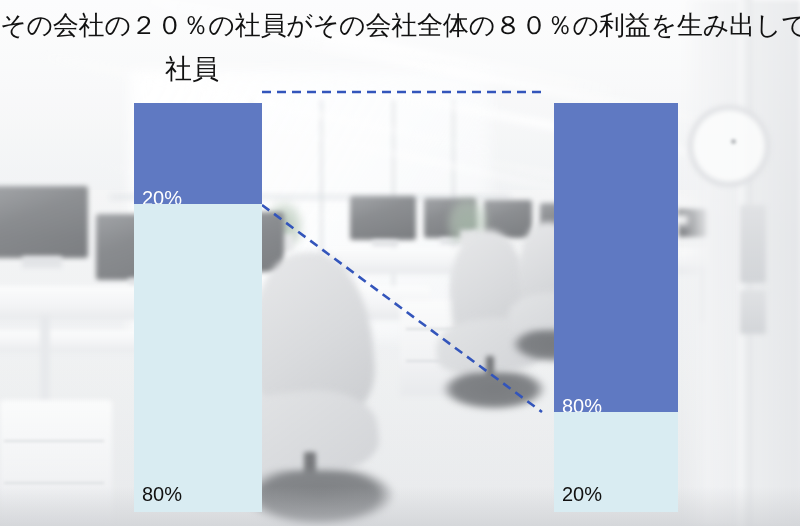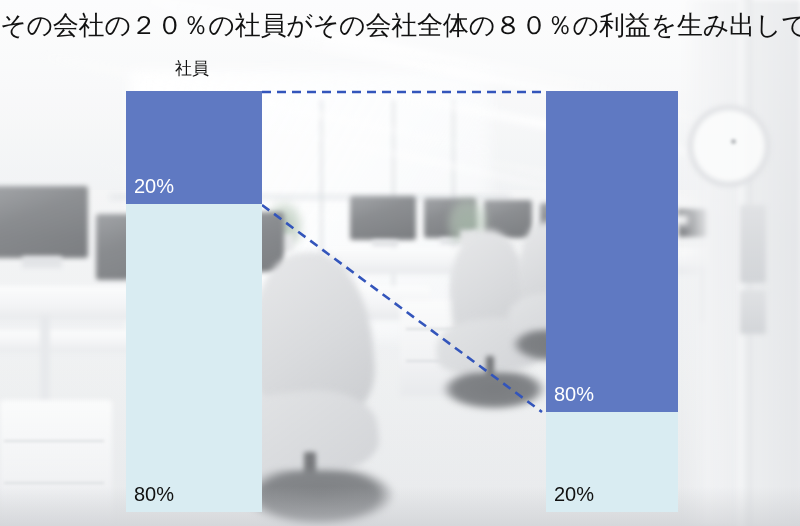--- a/index.html
+++ b/index.html
@@ -250,41 +250,42 @@
     font-size: 26px;
     line-height: 34px;
     color: #111111;
     white-space: nowrap;
     letter-spacing: -0.2px;
   }
 
   .cat-label {
     position: absolute;
     top: 53px;
-    font-size: 17px;
+    font-size: 27px;
     line-height: 32px;
     color: #111111;
     text-align: center;
     white-space: nowrap;
   }
   .cat-label.left  { left: 122px; width: 140px; }
   .cat-label.right { left: 542px; width: 136px; }
 
   .bar {
     position: absolute;
     top: 91px;
     height: 421px;
   }
   .bar.left  { left: 122px; width: 140px; }
   .bar.right { left: 542px; width: 136px; }
 
   .seg {
     position: absolute;
-    left: 4px; right: 0;
+    left: 12px; right: 0;
     box-sizing: border-box;
+    margin-top: 12px;
   }
   .seg-top    { top: 0; }
   .seg-bottom { bottom: 0; }
 
   .seg-label {
     position: absolute;
     left: 8px;
     bottom: 6px;
     font-size: 20px;
     line-height: 24px;

